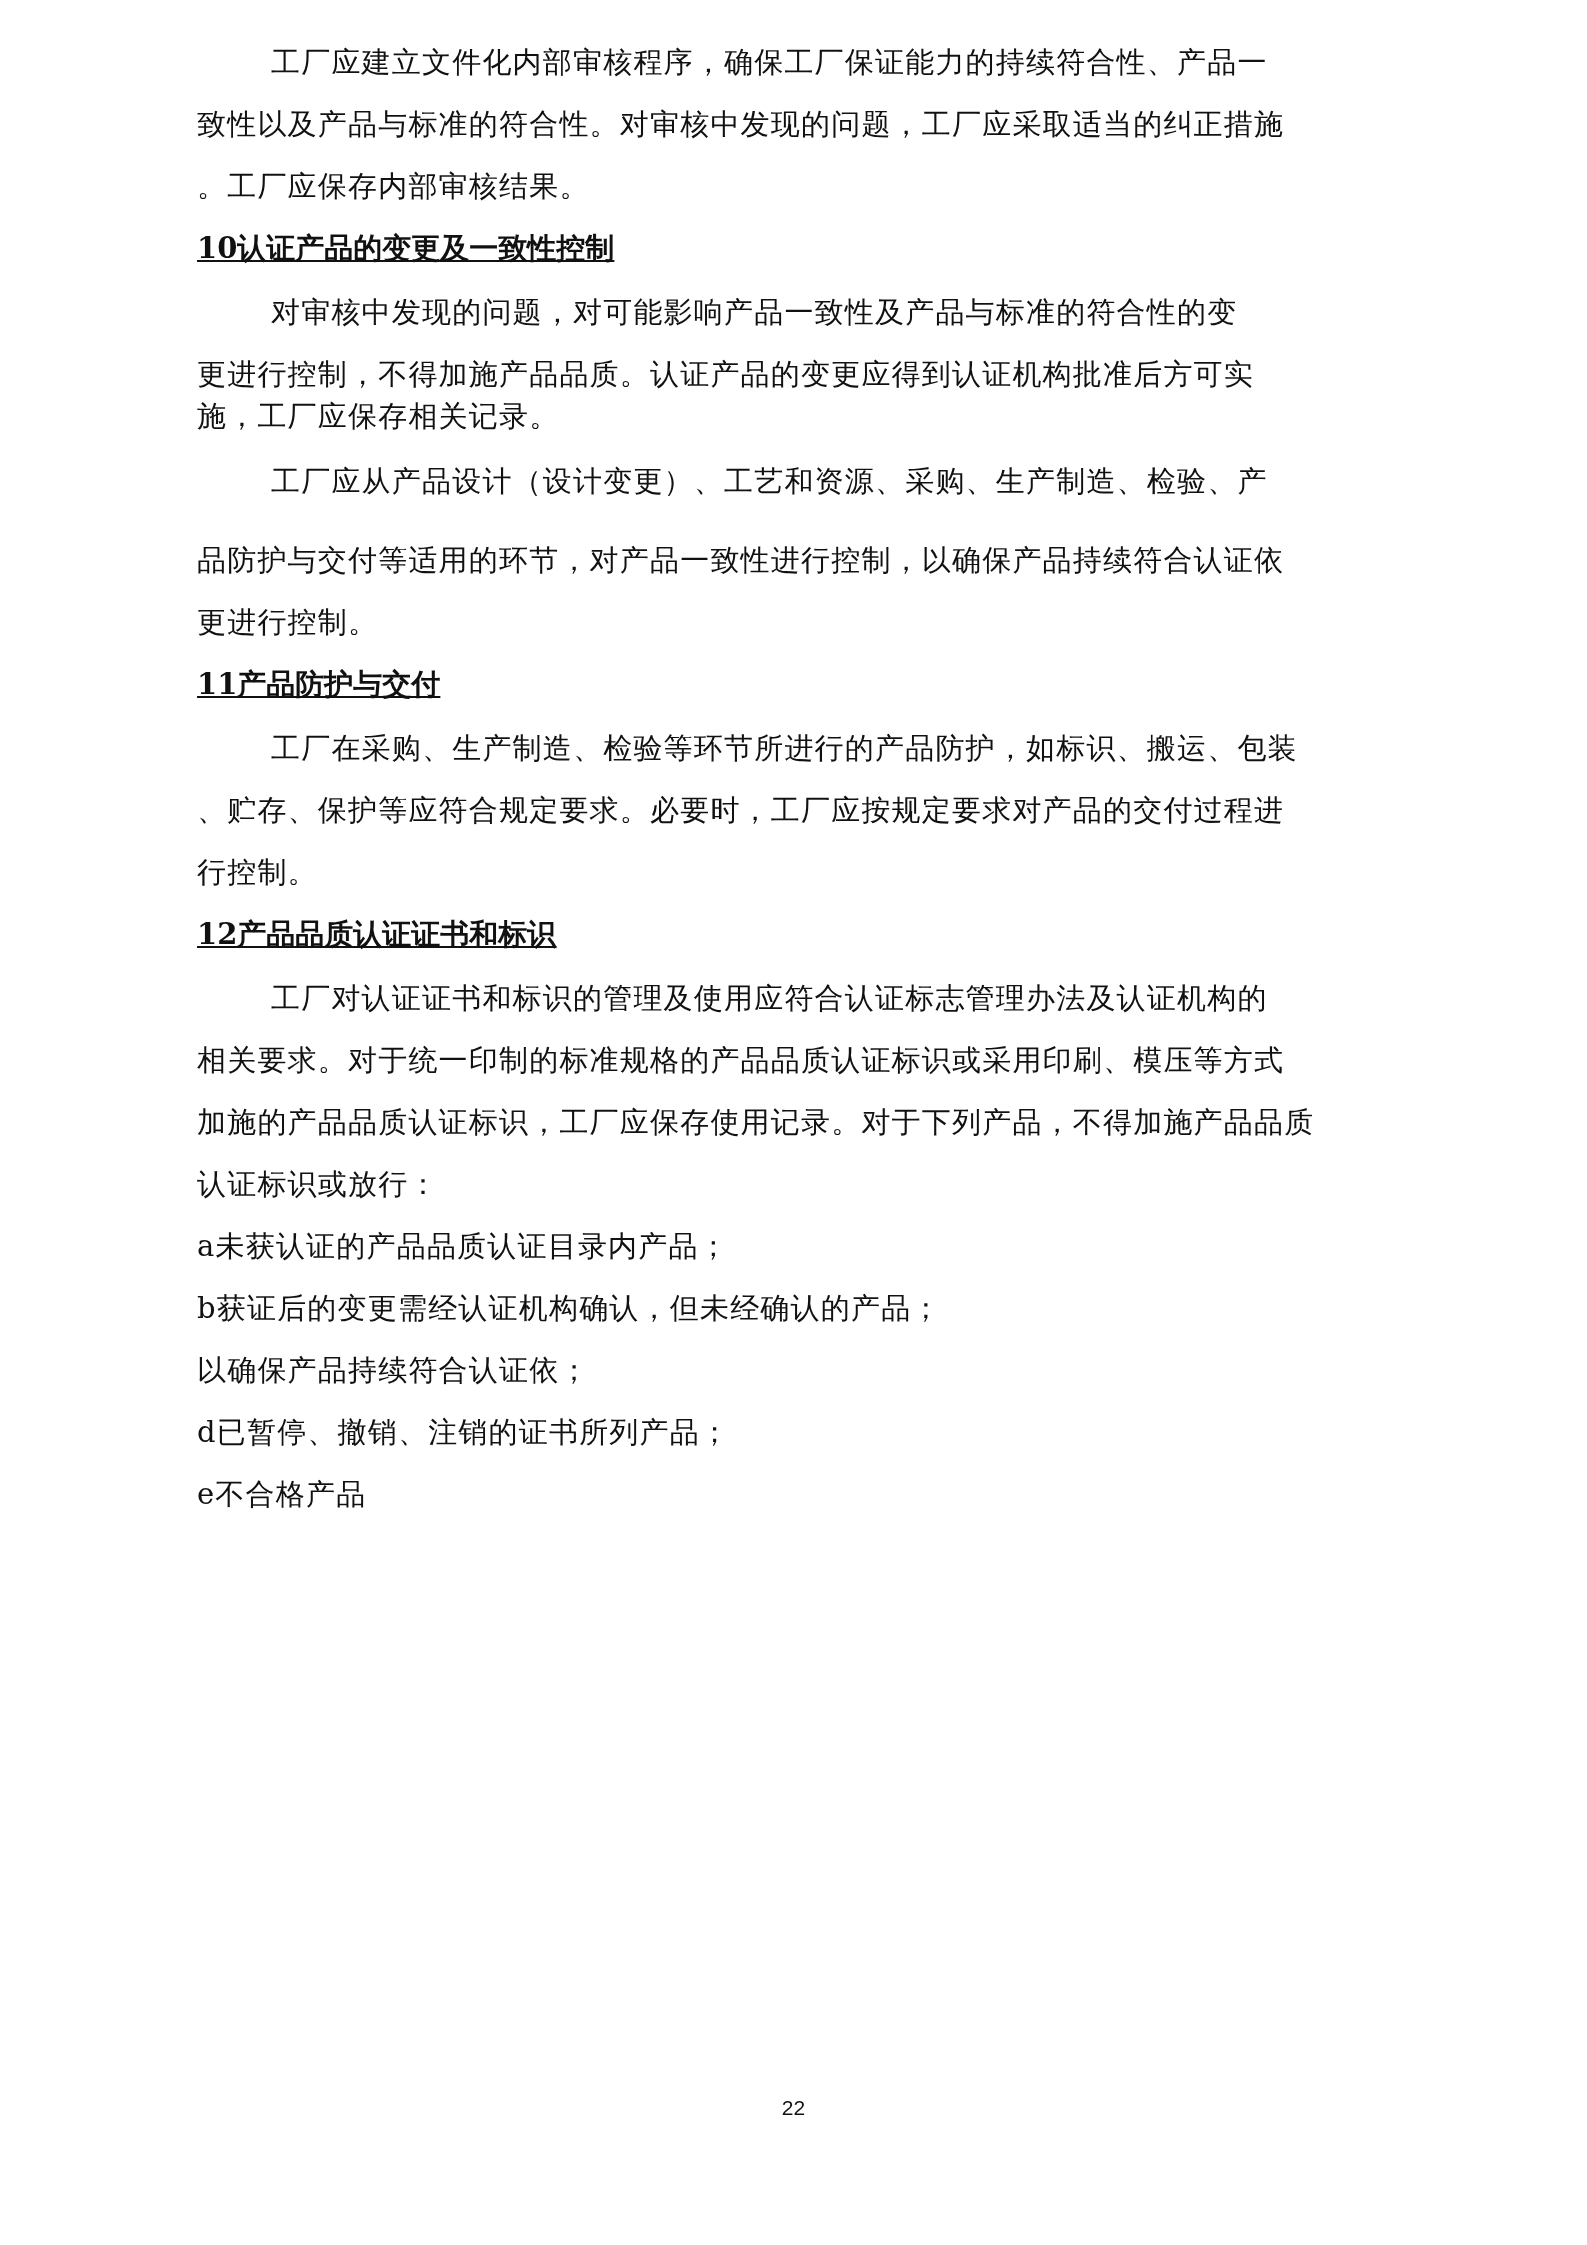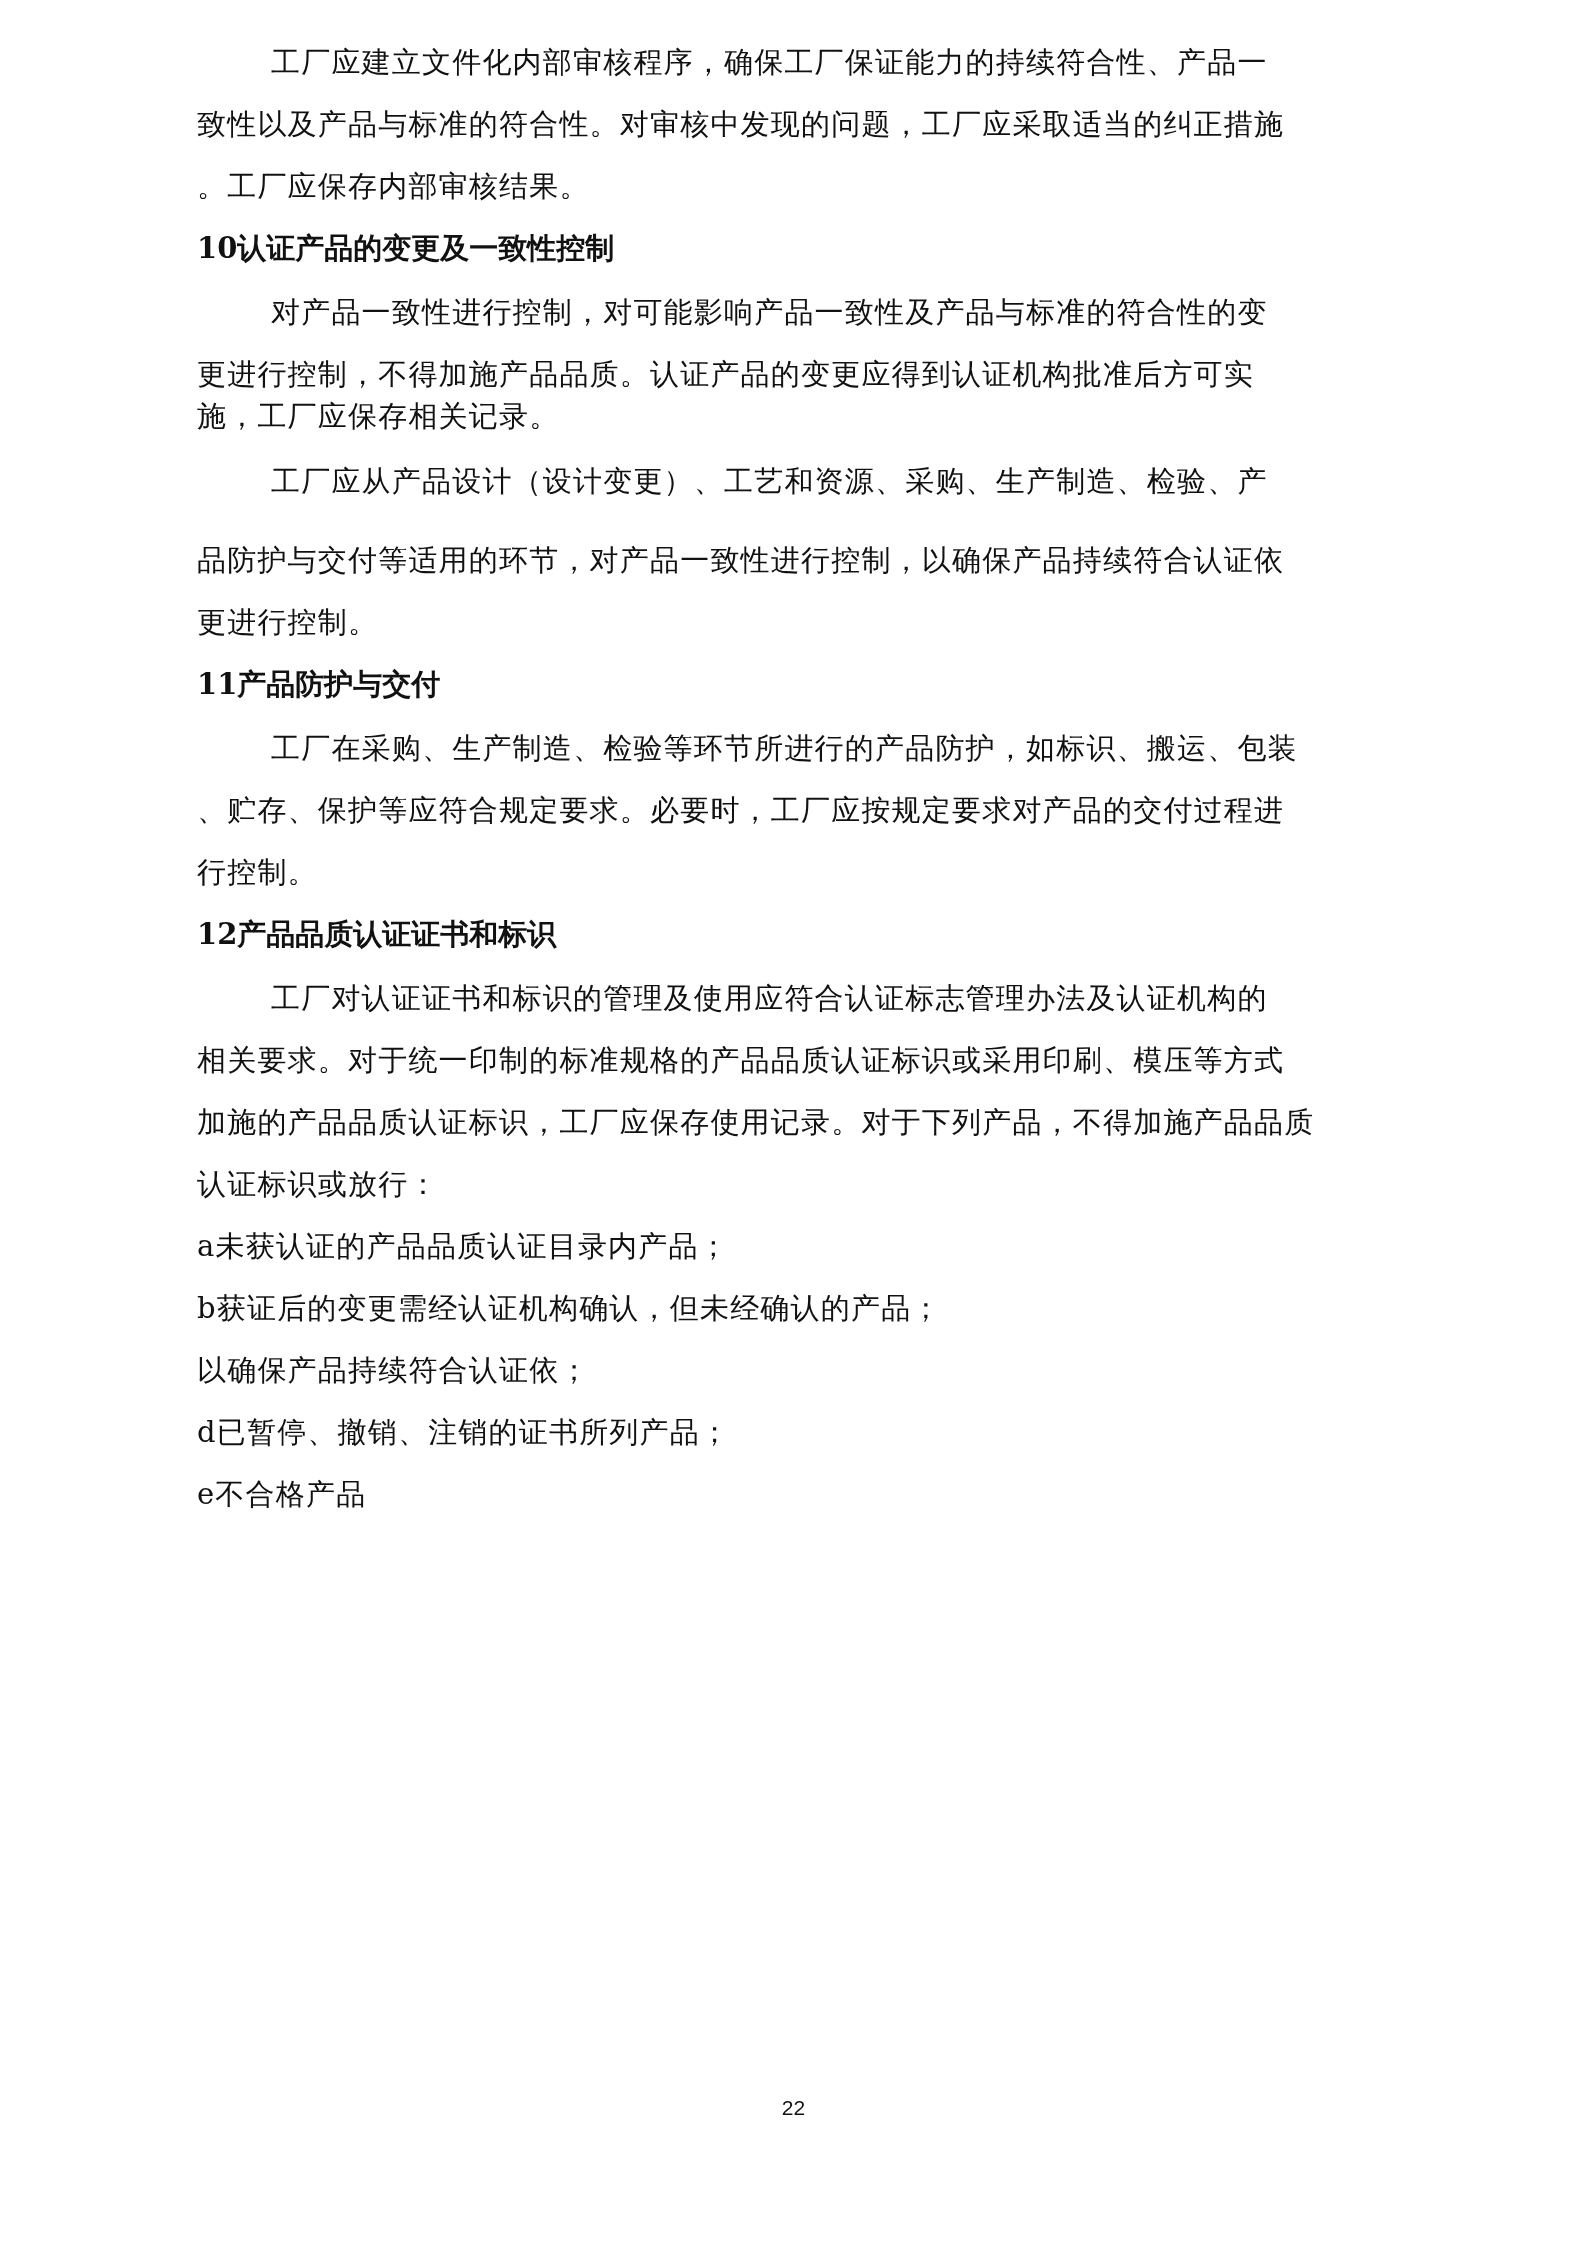--- a/index.html
+++ b/index.html
@@ -9,38 +9,38 @@
       color: #111111;
     }
     .page {
       position: absolute; left: 197px; top: 42px; width: 1210px;
     }
     .line {
       position: absolute; left: 0; white-space: nowrap;
       font-size: 29px; line-height: 40px; letter-spacing: 1.2px;
     }
     .indent { left: 74px; text-align: center; }
-    .heading { font-weight: bold; letter-spacing: 0px; }
+    .heading { font-weight: bold; letter-spacing: 0px; text-decoration: underline; }
     .page-number {
       position: absolute; top: 2096px; left: 0; width: 1587px; text-align: center;
       font-family: "Liberation Sans", sans-serif; font-size: 21px; color: #111;
     }
   </style>
 </head>
 <body>
 
 <div class="page">
 
   <div class="line indent" style="top:0px">工厂应建立文件化内部审核程序，确保工厂保证能力的持续符合性、产品一</div>
   <div class="line" style="top:62px">致性以及产品与标准的符合性。对审核中发现的问题，工厂应采取适当的纠正措施</div>
   <div class="line" style="top:124px">。工厂应保存内部审核结果。</div>
 
   <div class="line heading" style="top:186px">10认证产品的变更及一致性控制</div>
 
-  <div class="line indent" style="top:250px">对产品一致性进行控制，对可能影响产品一致性及产品与标准的符合性的变</div>
+  <div class="line indent" style="top:250px">对审核中发现的问题，对可能影响产品一致性及产品与标准的符合性的变</div>
   <div class="line" style="top:312px">更进行控制，不得加施产品品质。认证产品的变更应得到认证机构批准后方可实</div>
   <div class="line" style="top:354px">施，工厂应保存相关记录。</div>
 
   <div class="line indent" style="top:419px">工厂应从产品设计（设计变更）、工艺和资源、采购、生产制造、检验、产</div>
   <div class="line" style="top:498px">品防护与交付等适用的环节，对产品一致性进行控制，以确保产品持续符合认证依</div>
   <div class="line" style="top:560px">更进行控制。</div>
 
   <div class="line heading" style="top:622px">11产品防护与交付</div>
 
   <div class="line indent" style="top:686px">工厂在采购、生产制造、检验等环节所进行的产品防护，如标识、搬运、包装</div>

